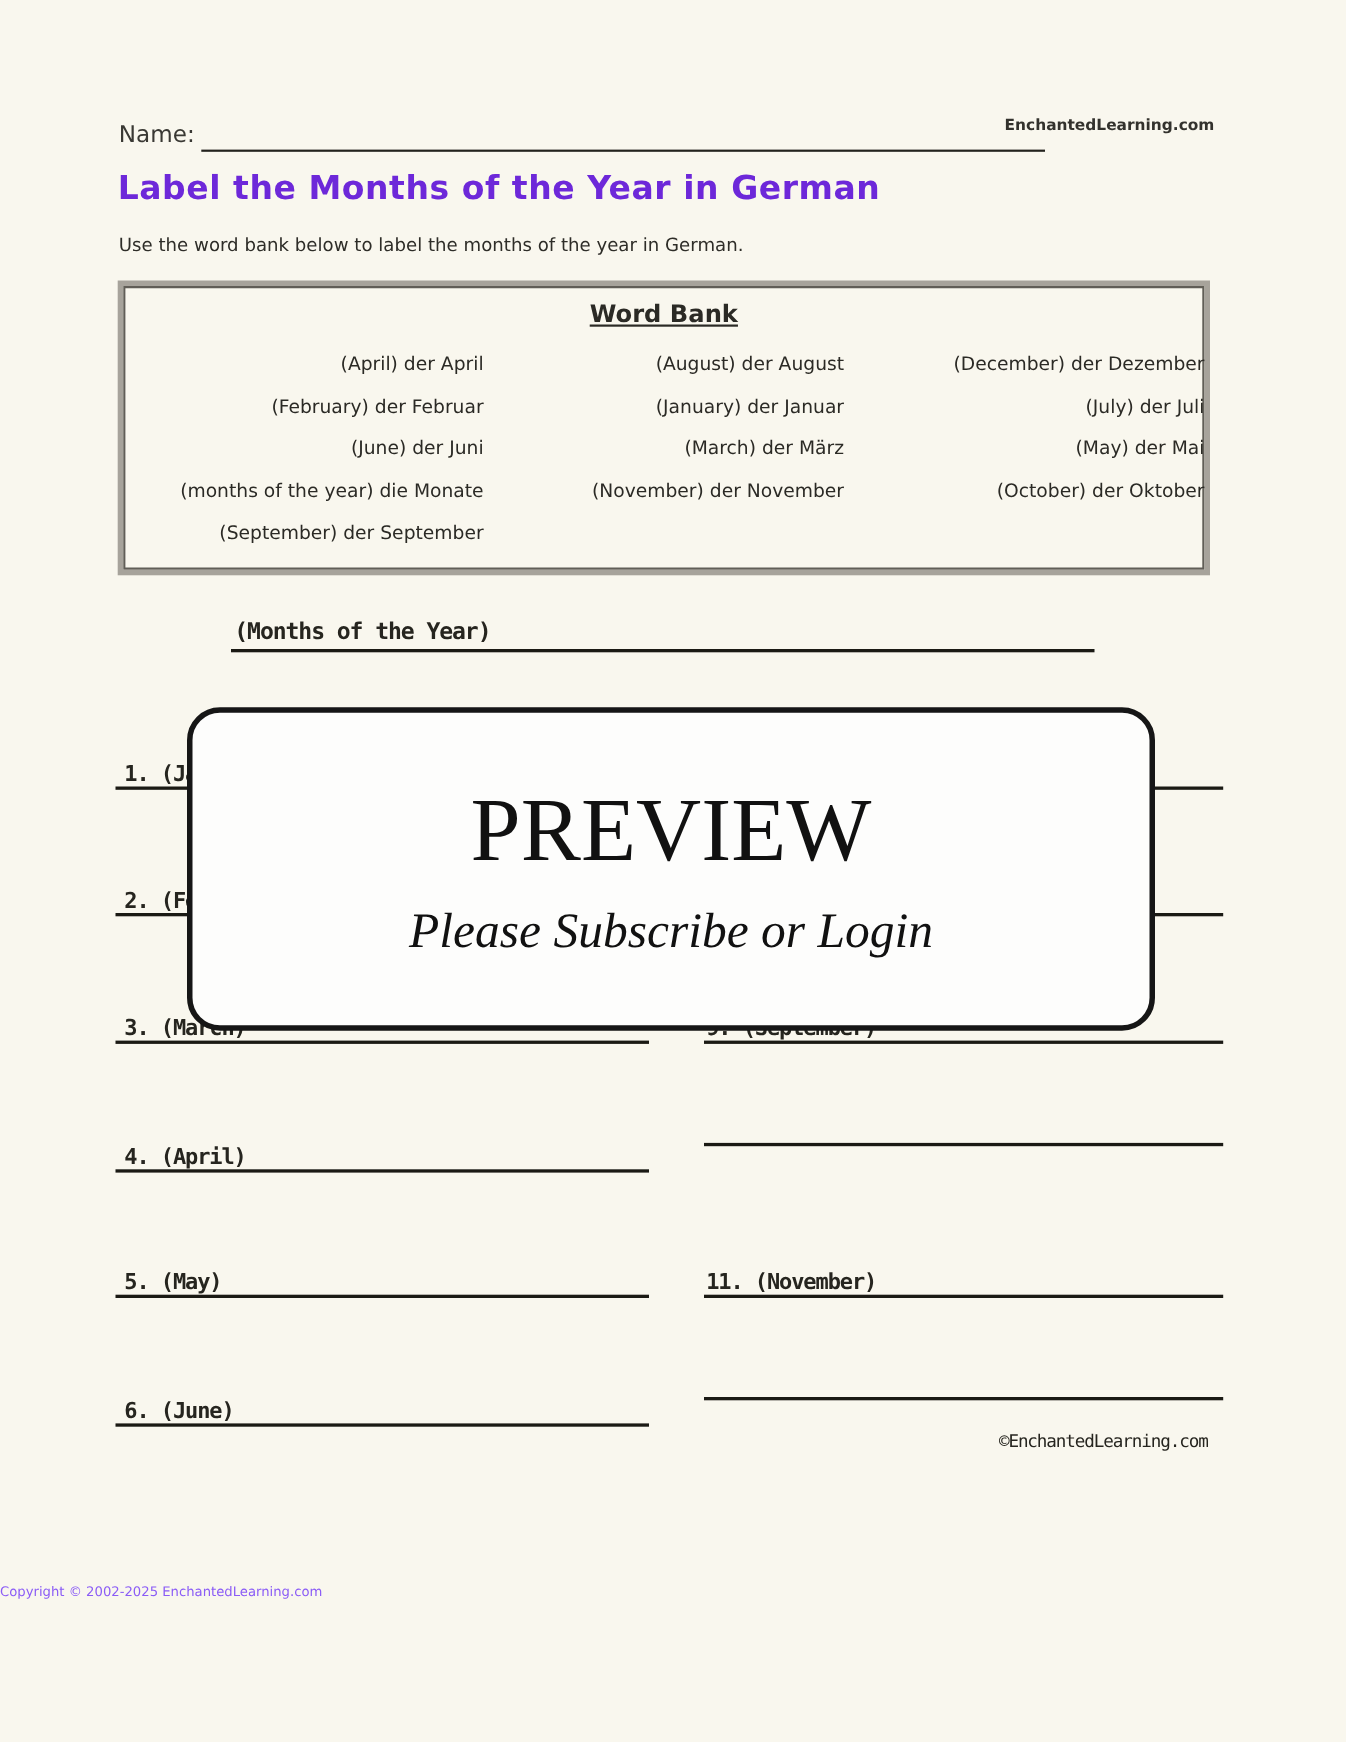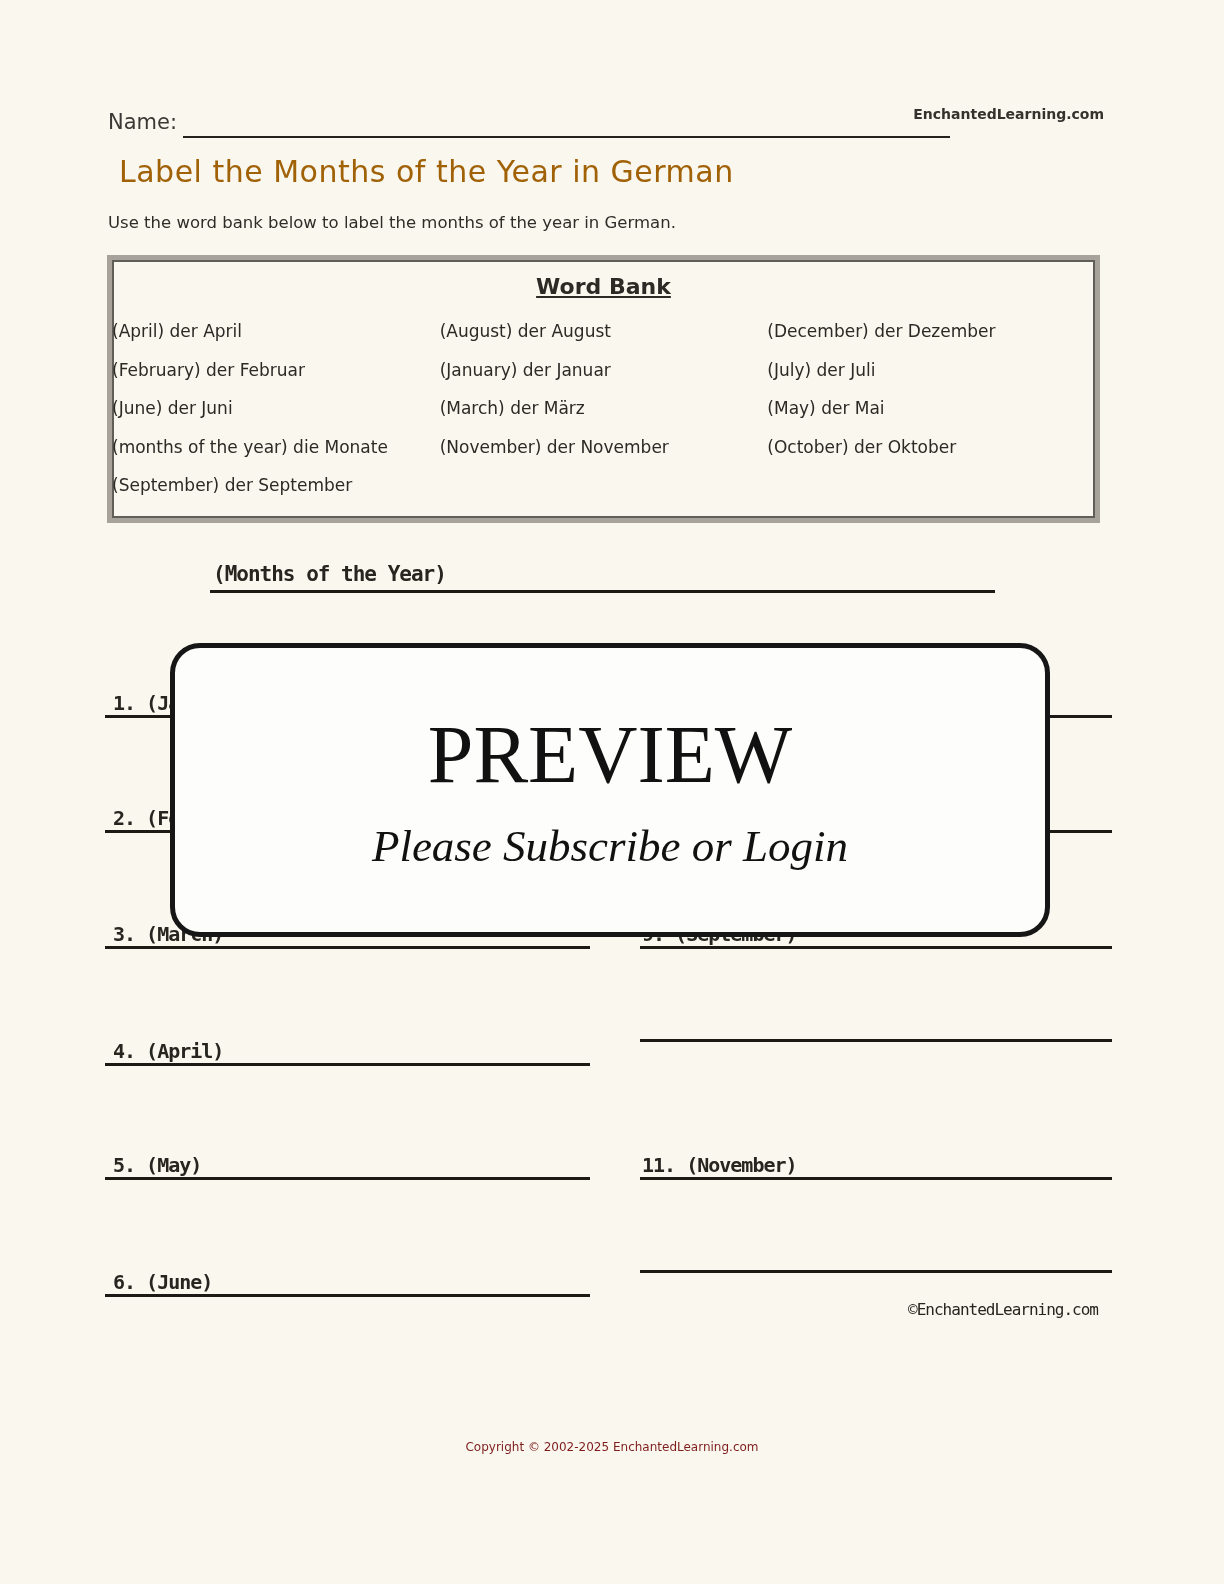--- a/index.html
+++ b/index.html
@@ -24,22 +24,22 @@
   }
   .name-line {
     position: absolute; left: 183px; top: 136px;
     width: 767px; height: 2px; background: #23221d;
   }
   .site-header {
     position: absolute; right: 120px; top: 106px;
     font-size: 14px; font-weight: bold; color: #33322d;
   }
   .title {
-    position: absolute; left: 119px; top: 154px;
-    font-size: 30px; font-weight: normal; color: #a16207;
+    position: absolute; left: 107px; top: 154px;
+    font-size: 30px; font-weight: bold; color: #6d28d9;
     letter-spacing: 0.5px;
   }
   .subtitle {
     position: absolute; left: 108px; top: 213px;
     font-size: 16.5px; color: #2e2d28;
   }
   
   .word-bank {
     position: absolute; left: 107px; top: 255px;
     width: 983px; height: 258px;
@@ -52,21 +52,21 @@
     text-align: center;
     font-size: 22px; font-weight: bold;
     text-decoration: underline;
     color: #2b2a25;
   }
   .wb-grid {
     display: grid;
     grid-template-columns: 1fr 1fr 1fr;
     margin-top: 13px;
   }
-  .wb-col { text-align: left; }
+  .wb-col { text-align: right; margin-left: 44px; }
   .wb-col div {
     font-size: 17px;
     line-height: 38.5px;
     white-space: nowrap;
     color: #2b2a25;
   }
   
   .months-heading {
     position: absolute; left: 210px; top: 562px; width: 785px;
     z-index: 1;
@@ -135,22 +135,21 @@
   
   .credit {
     position: absolute; left: 640px; top: 1300px; width: 472px;
     text-align: right; padding-right: 14px; box-sizing: border-box;
     font-family: "DejaVu Sans Mono", monospace;
     font-size: 16px; letter-spacing: -1px; color: #26251f;
     z-index: 1;
   }
   .footer {
     position: absolute; left: 0; top: 1440px; width: 100%;
-    text-align: center;
-    font-size: 12px; color: #7f1d1d;
+    font-size: 12px; color: #8b5cf6;
   }
 </style>
 </head>
 <body>
 
 <div class="page">
 
   <div class="name-label">Name:</div>
   <div class="name-line"></div>
   <div class="site-header">EnchantedLearning.com</div>

